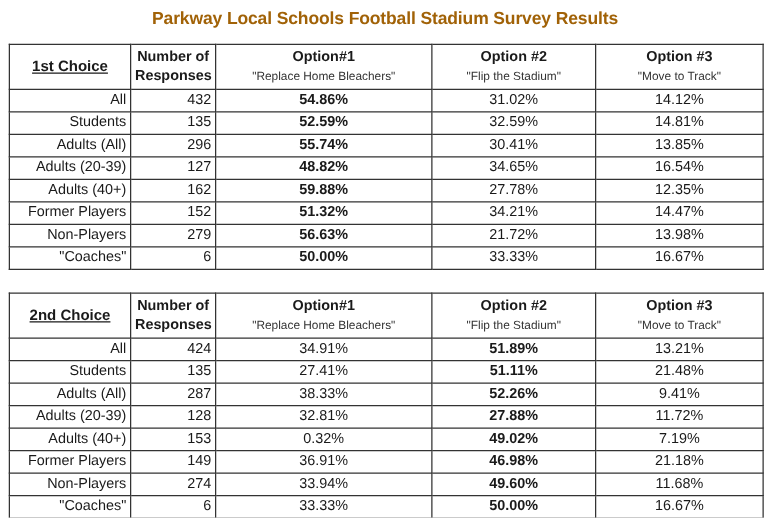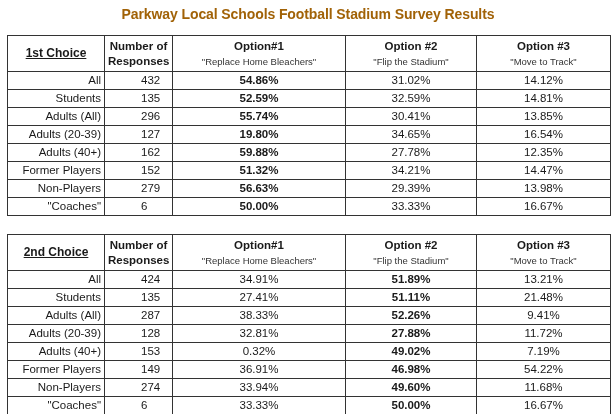--- a/index.html
+++ b/index.html
@@ -12,21 +12,21 @@
   table.t1 { top: 35px; }
   table.t2 { top: 234px; }
   td, th { border: 1px solid #333; padding: 0 3px; height: 17px; line-height: 17px;
            white-space: nowrap; overflow: hidden; }
   th { font-weight: normal; text-align: center; vertical-align: middle; line-height: 15px; height: 35px; }
   th .h-main { font-weight: bold; font-size: 11.5px; display: block; }
   th .h-sub { font-size: 9.5px; display: block; color: #333; }
   th .h-choice { font-weight: bold; text-decoration: underline; font-size: 12px; }
   th .h-num { font-weight: bold; display: block; }
   td.label { text-align: right; }
-  td.num { text-align: left; padding-left: 36px; }
+  td.num { text-align: right; padding-left: 36px; }
   td.pct { text-align: center; }
   td.bold { font-weight: bold; margin-left: 12px; }
   col.c0 { width: 97px; } col.c1 { width: 68px; } col.c2 { width: 173px; }
   col.c3 { width: 131px; } col.c4 { width: 134px; }
 </style>
 </head>
 <body>
 
 <div class="title">Parkway Local Schools Football Stadium Survey Results</div>
 
@@ -77,21 +77,21 @@
       <tr>
         <td class="label">Adults (All)</td>
         <td class="num">296</td>
         <td class="pct bold">55.74%</td>
         <td class="pct">30.41%</td>
         <td class="pct">13.85%</td>
       </tr>
       <tr>
         <td class="label">Adults (20-39)</td>
         <td class="num">127</td>
-        <td class="pct bold">19.80%</td>
+        <td class="pct bold">48.82%</td>
         <td class="pct">34.65%</td>
         <td class="pct">16.54%</td>
       </tr>
       <tr>
         <td class="label">Adults (40+)</td>
         <td class="num">162</td>
         <td class="pct bold">59.88%</td>
         <td class="pct">27.78%</td>
         <td class="pct">12.35%</td>
       </tr>
@@ -99,21 +99,21 @@
         <td class="label">Former Players</td>
         <td class="num">152</td>
         <td class="pct bold">51.32%</td>
         <td class="pct">34.21%</td>
         <td class="pct">14.47%</td>
       </tr>
       <tr>
         <td class="label">Non-Players</td>
         <td class="num">279</td>
         <td class="pct bold">56.63%</td>
-        <td class="pct">29.39%</td>
+        <td class="pct">21.72%</td>
         <td class="pct">13.98%</td>
       </tr>
       <tr>
         <td class="label">"Coaches"</td>
         <td class="num">6</td>
         <td class="pct bold">50.00%</td>
         <td class="pct">33.33%</td>
         <td class="pct">16.67%</td>
       </tr>
     </tbody>
@@ -182,21 +182,21 @@
         <td class="num">153</td>
         <td class="pct">0.32%</td>
         <td class="pct bold">49.02%</td>
         <td class="pct">7.19%</td>
       </tr>
       <tr>
         <td class="label">Former Players</td>
         <td class="num">149</td>
         <td class="pct">36.91%</td>
         <td class="pct bold">46.98%</td>
-        <td class="pct">54.22%</td>
+        <td class="pct">21.18%</td>
       </tr>
       <tr>
         <td class="label">Non-Players</td>
         <td class="num">274</td>
         <td class="pct">33.94%</td>
         <td class="pct bold">49.60%</td>
         <td class="pct">11.68%</td>
       </tr>
       <tr>
         <td class="label">"Coaches"</td>

